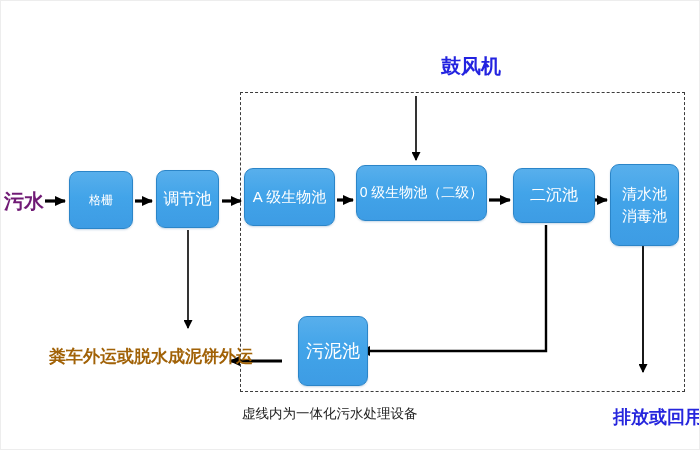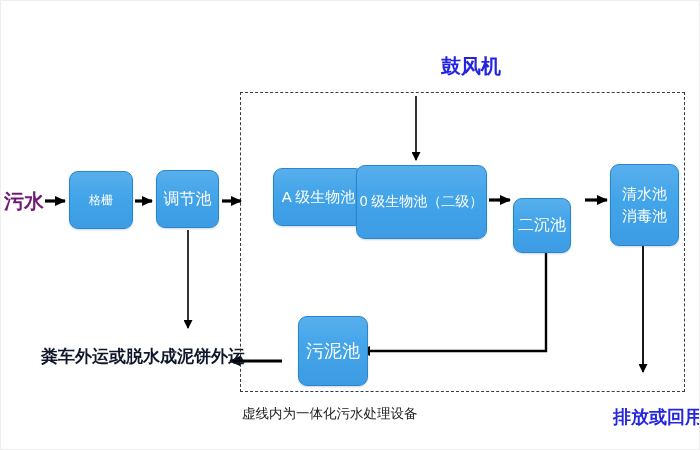--- a/index.html
+++ b/index.html
@@ -19,30 +19,30 @@
   .node{
     position:absolute;z-index:3;
     background:linear-gradient(180deg,#58afec 0%,#42a4e9 45%,#3d9ce4 100%);
     border:1px solid #2b85c8;border-radius:9px;
     color:#ffffff;display:flex;flex-direction:column;align-items:center;justify-content:center;
     text-align:center;white-space:nowrap;box-sizing:border-box;
     box-shadow:0 1px 2px rgba(40,100,160,.25);
   }
   .n-grille{left:68px;top:170px;width:64px;height:58px;font-size:12px;}
   .n-regulating{left:155px;top:169px;width:63px;height:58px;font-size:16px;}
-  .n-abio{left:243px;top:167px;width:91px;height:58px;font-size:15px;margin-left:29px;}
-  .n-obio{left:355px;top:164px;width:131px;height:74px;font-size:14px;}
-  .n-clarifier{left:512px;top:167px;width:58px;height:55px;font-size:16px;margin-top:30px;}
+  .n-abio{left:243px;top:167px;width:91px;height:58px;font-size:15px;}
+  .n-obio{left:355px;top:164px;width:131px;height:56px;font-size:14px;}
+  .n-clarifier{left:512px;top:167px;width:82px;height:55px;font-size:16px;}
   .n-clearwater{left:609px;top:163px;width:69px;height:82px;font-size:15px;line-height:1.45;}
   .n-sludge{left:297px;top:315px;width:70px;height:70px;font-size:18px;text-align:right;}
   
   .lbl{position:absolute;z-index:3;white-space:nowrap;}
   .lbl-inflow{left:3px;top:187px;font-size:20px;font-weight:bold;color:#701a75;}
   .lbl-blower{left:392px;top:52px;font-size:20px;font-weight:bold;color:#2323e0;margin-left:48px;}
-  .lbl-sludge-out{left:40px;top:344px;font-size:17px;font-weight:bold;color:#0f172a;}
+  .lbl-sludge-out{left:48px;top:344px;font-size:17px;font-weight:bold;color:#a16207;}
   .lbl-discharge{left:612px;top:404px;font-size:18px;font-weight:bold;color:#2626dd;}
   .lbl-note{left:241px;top:404px;font-size:13.5px;color:#222222;}
 </style>
 </head>
 <body>
 
 <div id="stage">
 
   <div class="dashed-box"></div>
 

